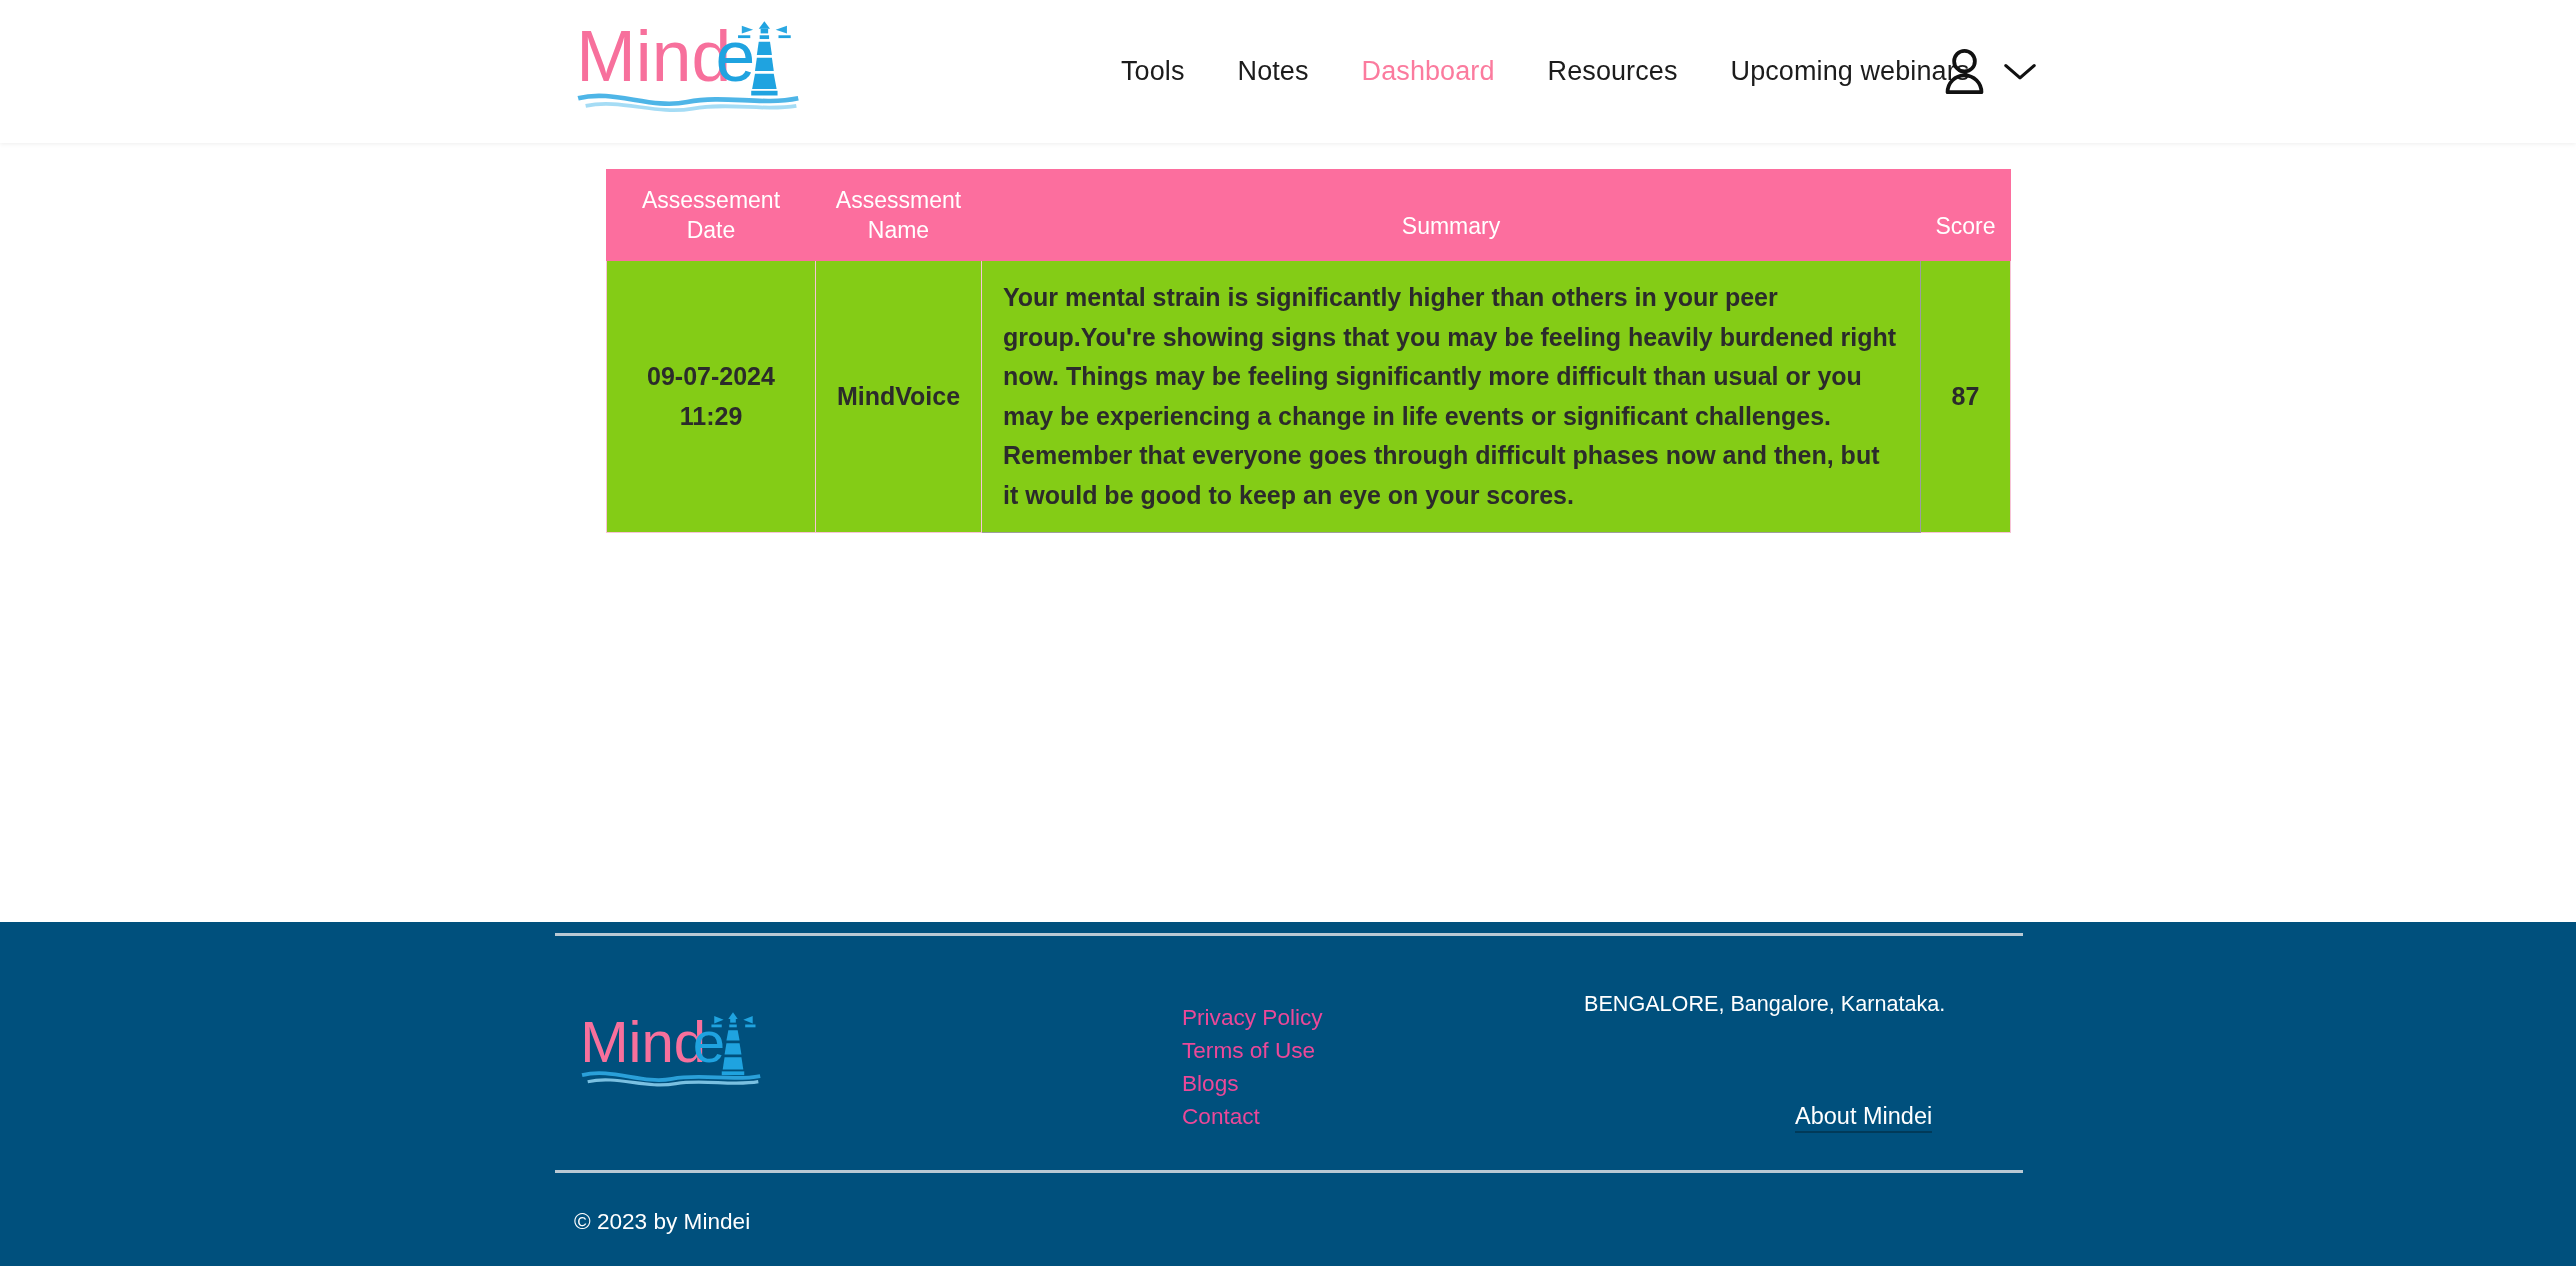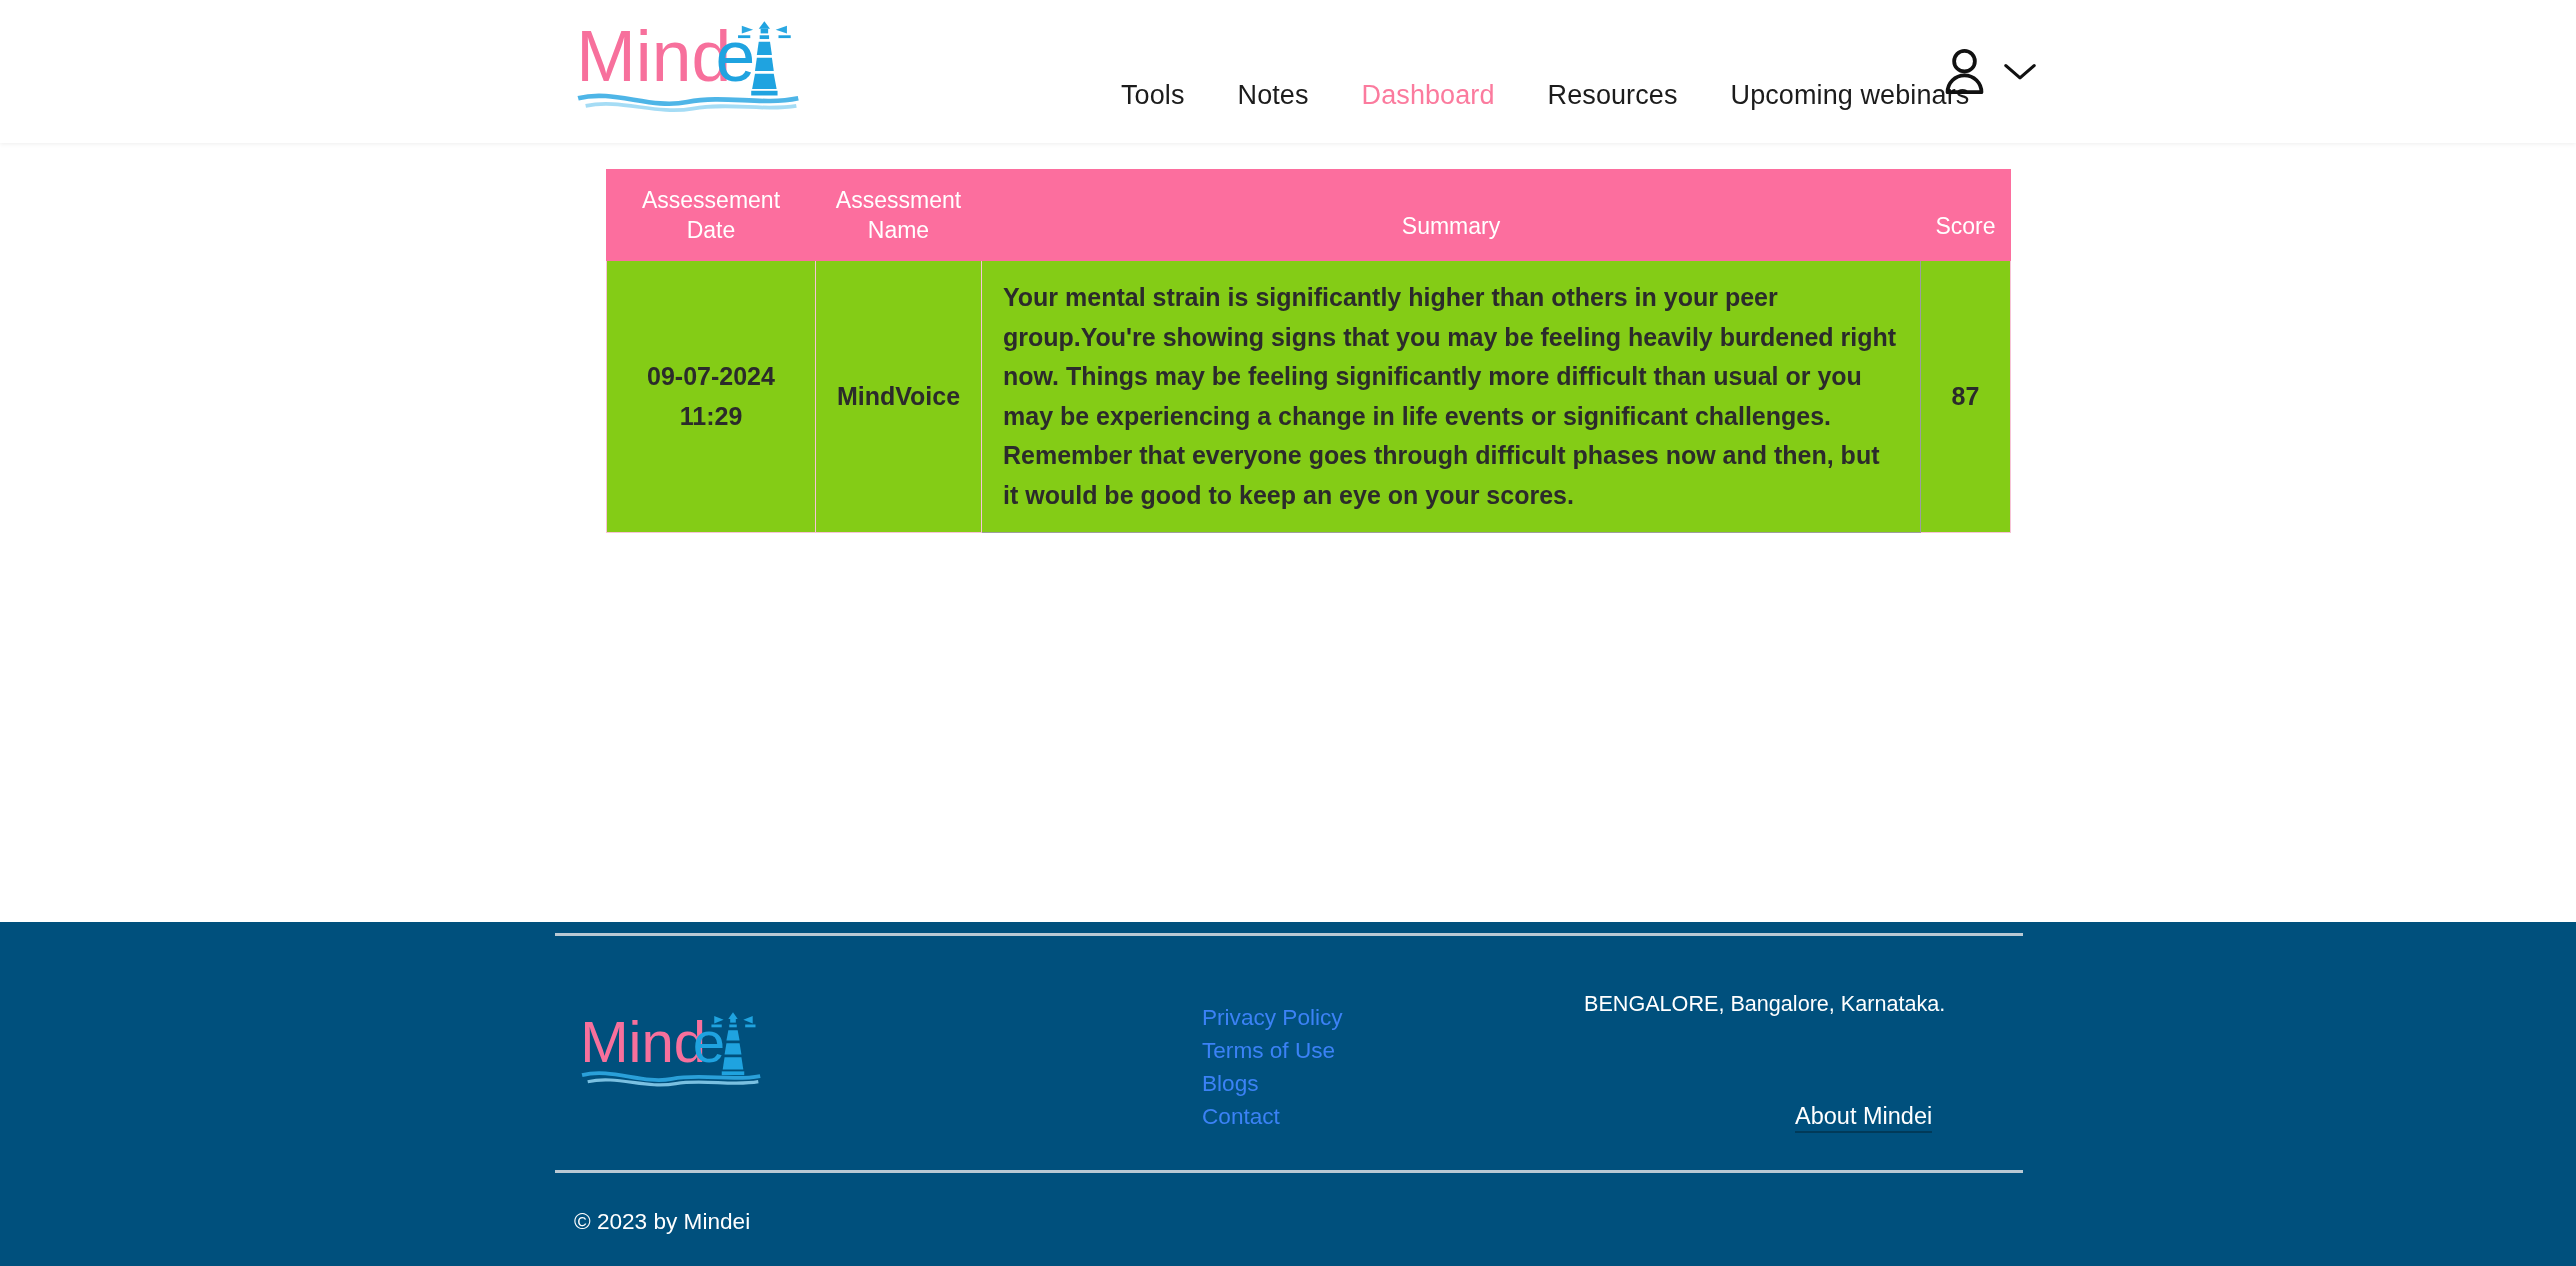--- a/index.html
+++ b/index.html
@@ -41,21 +41,20 @@
   }
 
   .nav {
     position: absolute;
     left: 1121px;
     top: 0;
     height: 143px;
     display: flex;
     align-items: center;
     gap: 53px;
-    margin-top: 24px;
   }
 
   .nav-link {
     font-size: 27px;
     color: #1c1c1c;
     letter-spacing: 0.1px;
     white-space: nowrap;
     cursor: pointer;
     font-weight: 400;
   }
@@ -165,25 +164,24 @@
     position: absolute;
     left: 1182px;
     top: 1001px;
     display: flex;
     flex-direction: column;
     gap: 0;
   }
   .footer-link {
     font-size: 22.6px;
     line-height: 33px;
-    color: #3b82f6;
+    color: #ec4899;
     cursor: pointer;
     white-space: nowrap;
     font-weight: 400;
-    margin-left: 20px;
   }
 
   .footer-address {
     position: absolute;
     left: 1584px;
     top: 990px;
     width: 395px;
     font-size: 21.6px;
     line-height: 28px;
     color: #ffffff;

